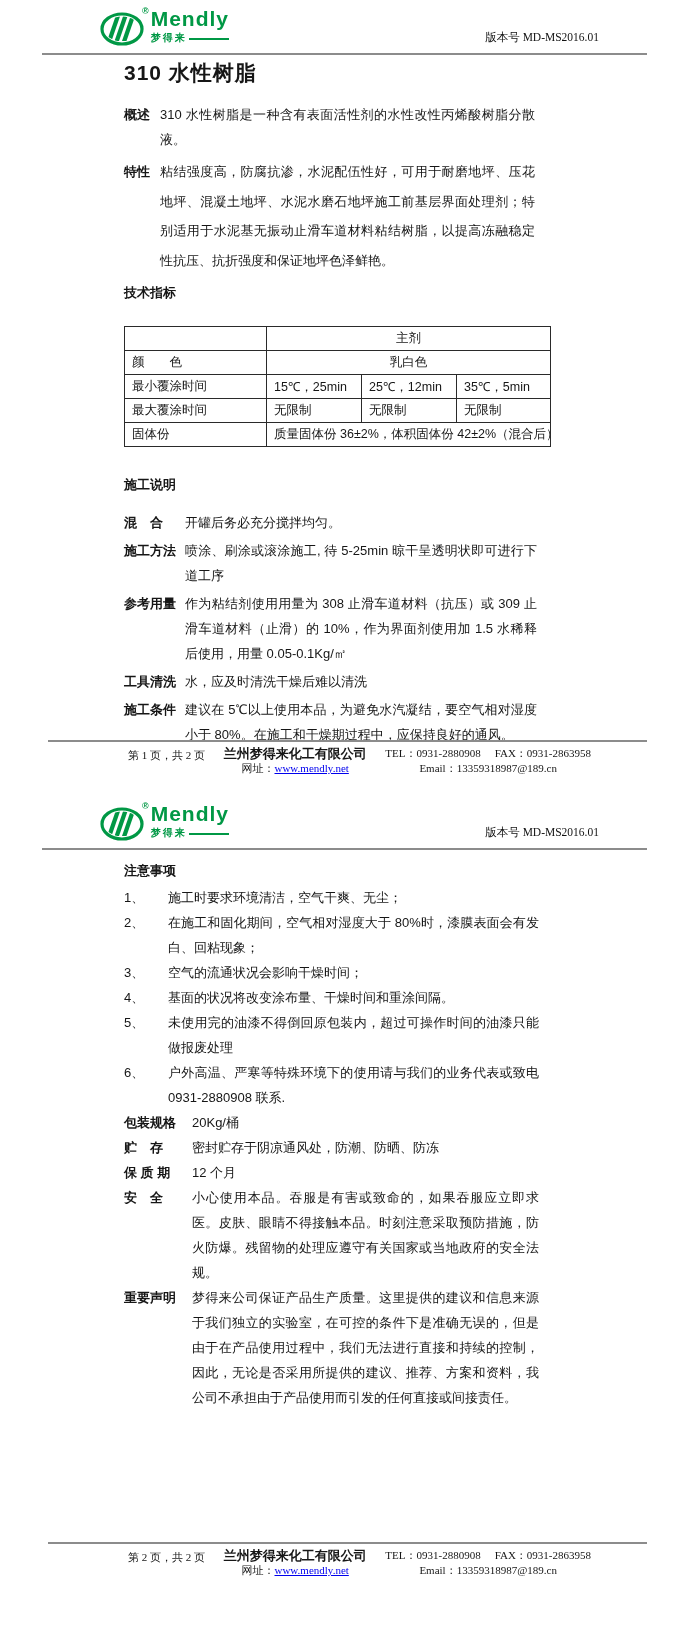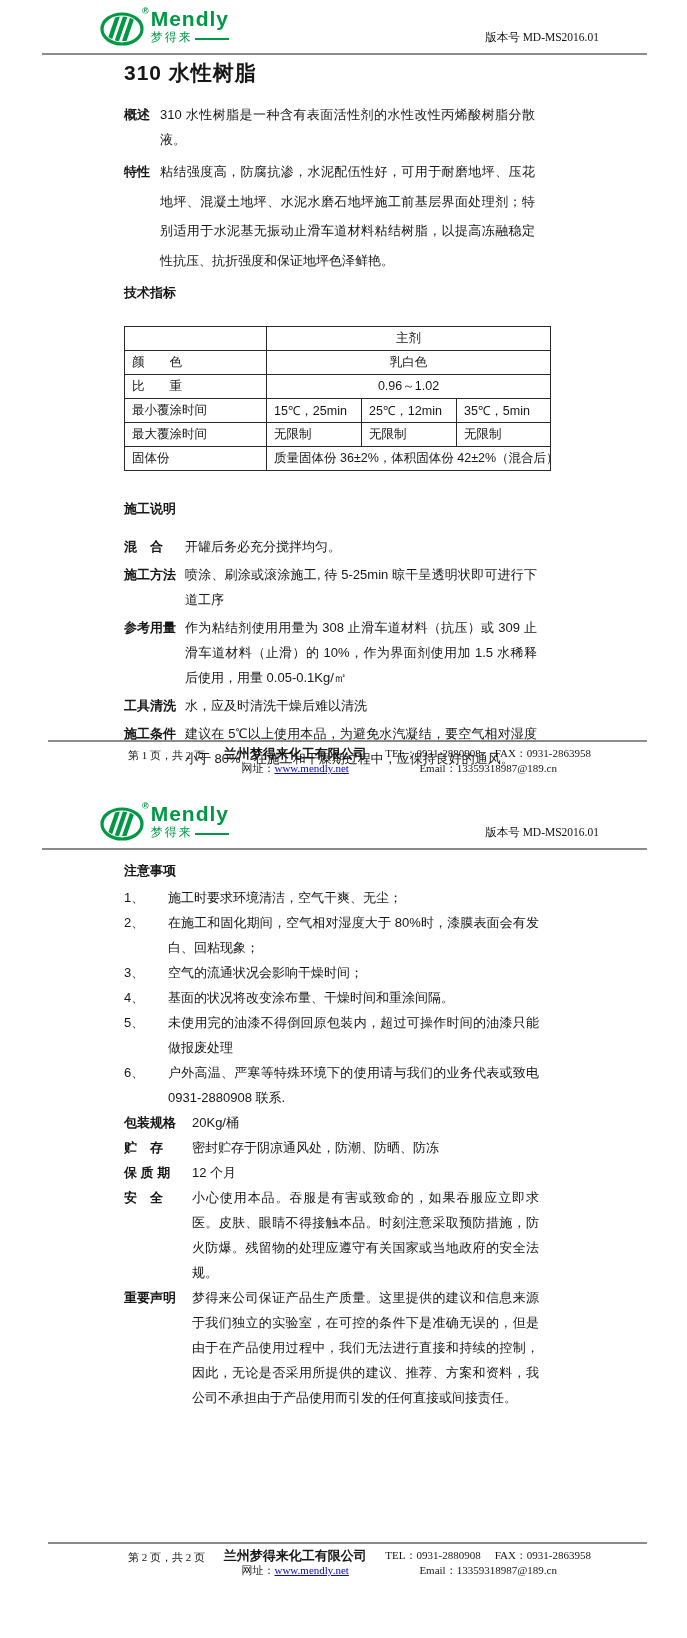--- a/index.html
+++ b/index.html
@@ -14,21 +14,21 @@
 
   
   .doc-header { display:flex; justify-content:space-between; align-items:flex-end; padding:8px 88px 0 100px; }
   #page-2 .doc-header { padding-top:22px; }
   .logo-wrap { display:flex; align-items:flex-start; }
   .logo-emblem { width:46px; height:40px; flex:0 0 46px; }
   .reg-mark { color:#009845; font-size:9px; line-height:9px; margin:-1px 2px 0 -4px; font-weight:bold; }
   .logo-text { display:flex; flex-direction:column; margin-top:1px; }
   .brand-latin { color:#009845; font-weight:bold; font-size:21px; line-height:20px; letter-spacing:1px; }
   .brand-cn-row { display:flex; align-items:center; }
-  .brand-cn { color:#009845; font-weight:normal; font-size:12px; line-height:17px; letter-spacing:2px; }
+  .brand-cn { color:#009845; font-weight:bold; font-size:10px; line-height:17px; letter-spacing:2px; }
   .brand-underline { flex:1; height:2px; background:#009845; min-width:28px; margin-left:2px; margin-top:3px; }
   .version { font-family:"Liberation Serif", serif; font-size:11.5px; color:#111; padding-bottom:3px; white-space:nowrap; }
   .rule { border-top:2px solid #8c8c8c; margin:5px 40px 0 42px; }
 
   
   .title { margin:4px 0 0 124px; font-size:21px; font-weight:bold; letter-spacing:1px; }
   .kv { display:flex; margin:0 152px 0 124px; line-height:25px; }
   .kv .k { font-weight:bold; flex:0 0 36px; white-space:nowrap; }
   .kv .v { flex:1; text-align:justify; }
   .overview { margin-top:15px; }
@@ -126,24 +126,20 @@
     <tbody>
         <tr>
       <td></td>
       <td class="center" colspan="3">主剂</td>
     </tr>
     <tr>
       <td>颜　　色</td>
       <td class="center" colspan="3">乳白色</td>
     </tr>
     <tr>
-      <td>比　　重</td>
-      <td class="center" colspan="3">0.96～1.02</td>
-    </tr>
-    <tr>
       <td>最小覆涂时间</td>
       <td>15℃，25min</td>
       <td>25℃，12min</td>
       <td>35℃，5min</td>
     </tr>
     <tr>
       <td>最大覆涂时间</td>
       <td>无限制</td>
       <td>无限制</td>
       <td>无限制</td>

